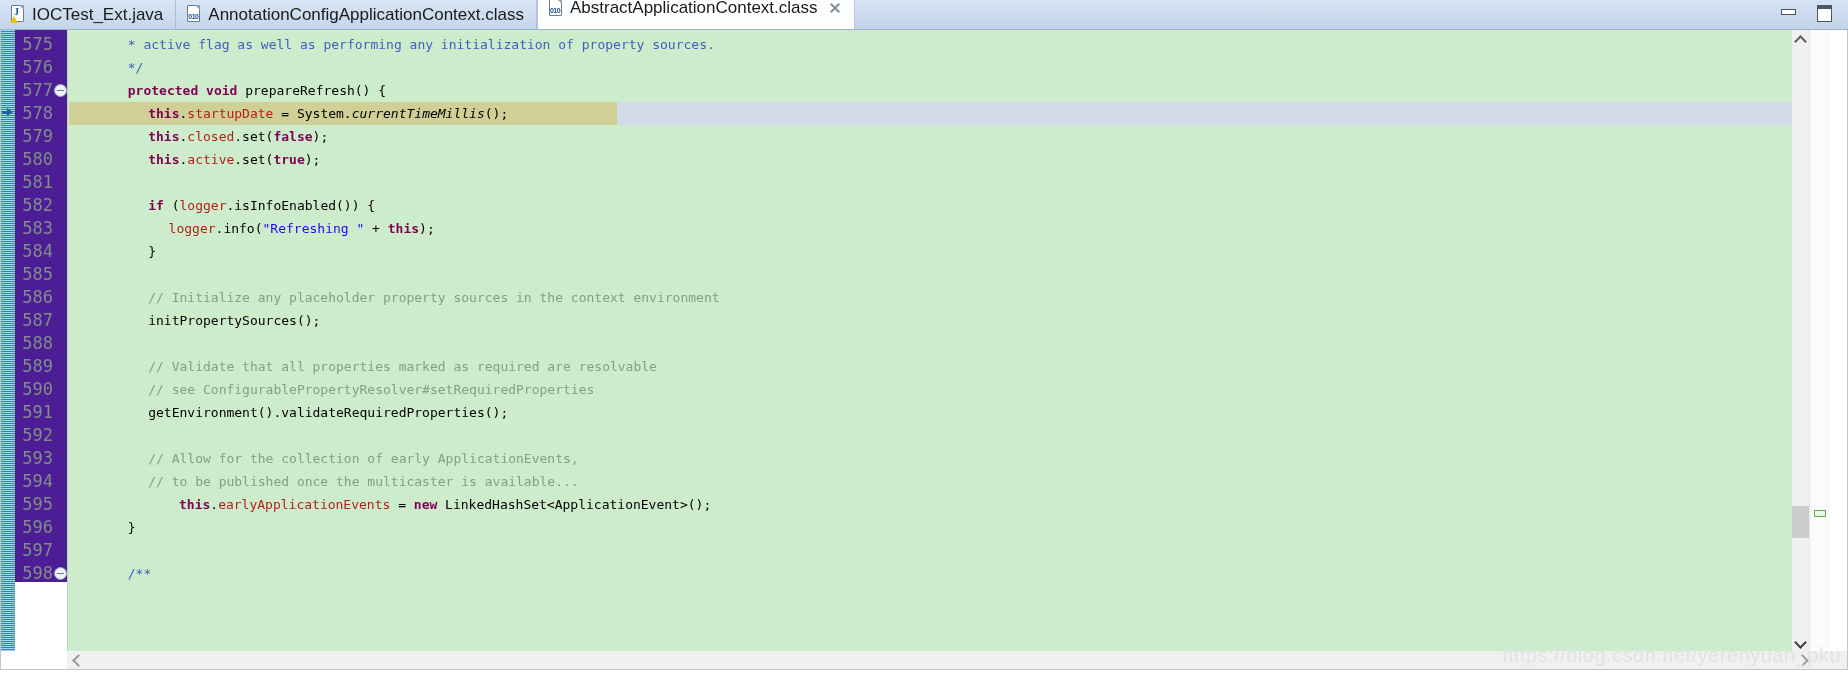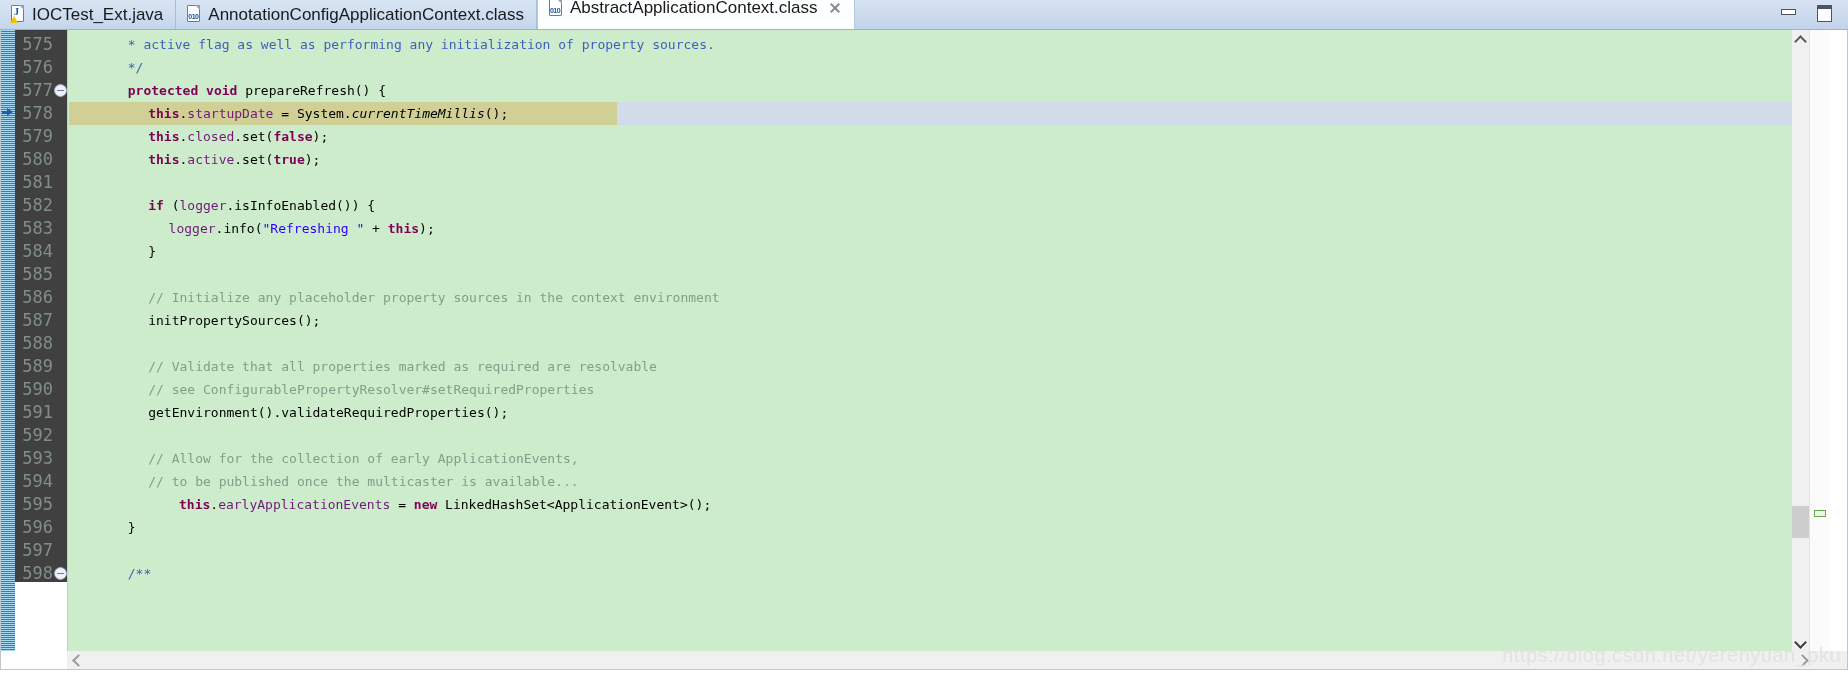--- a/index.html
+++ b/index.html
@@ -177,21 +177,21 @@
     position: absolute;
     left: 5px; top: 2px;
     border-style: solid;
     border-width: 4.5px 0 4.5px 6px;
     border-color: transparent transparent transparent #1d5fa8;
   }
 
   
   .gutter {
     width: 52px; height: 552px;
-    background: #404040;
+    background: #4c1d95;
     flex: 0 0 auto;
     position: relative;
     border-right: 0;
   }
   .gutter .ln {
     position: absolute;
     right: 14px;
     font-family: "DejaVu Sans Mono", monospace;
     font-size: 17px;
     color: #808e8a;
@@ -248,21 +248,21 @@
     position: absolute;
     left: 0;
     height: 23px;
     line-height: 23px;
     white-space: pre;
     font-family: "DejaVu Sans Mono", monospace;
     font-size: 13px;
     color: #000000;
   }
   .kw   { color: #7f0055; font-weight: bold; }
-  .fld  { color: #701a75; }
+  .fld  { color: #b91c1c; }
   .cmt  { color: #7fa08a; }
   .jdoc { color: #3f5fbf; }
   .str  { color: #2a00ff; }
   .stat { color: #000000; font-style: italic; margin-top: 36px; }
   .plain{ color: #000000; }
 
   
   .vscroll {
     position: absolute;
     right: 38px; top: 0;

